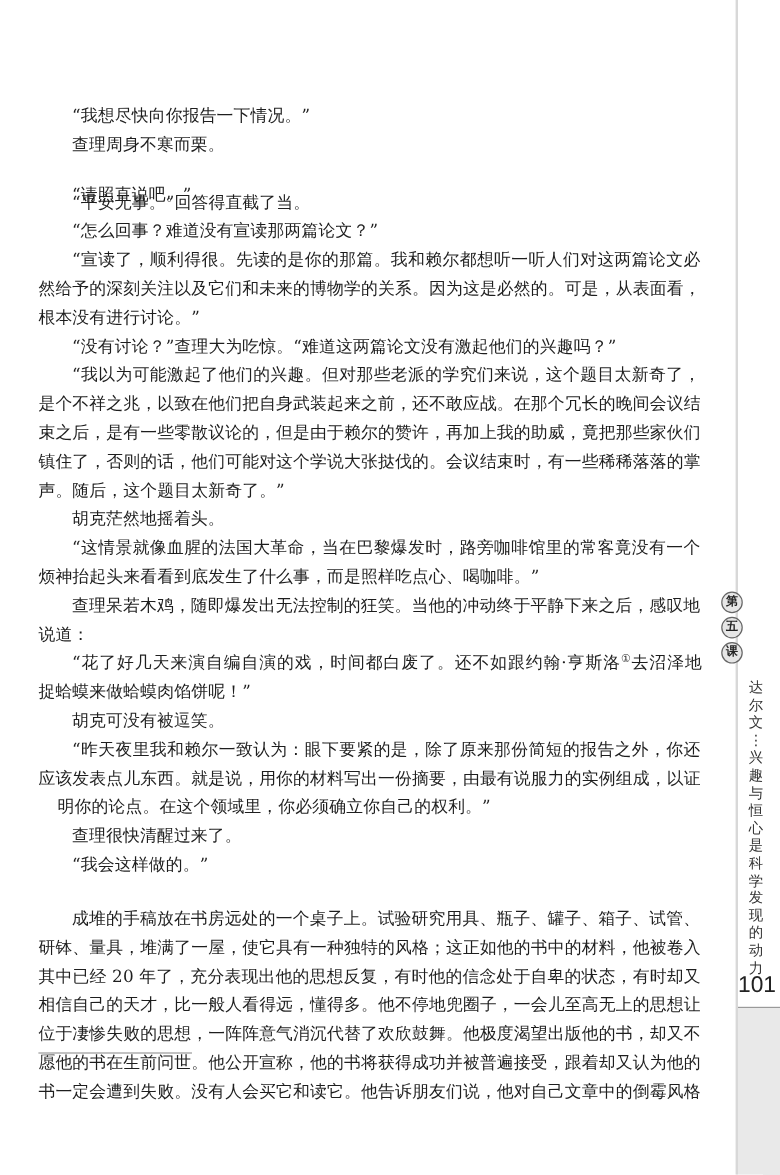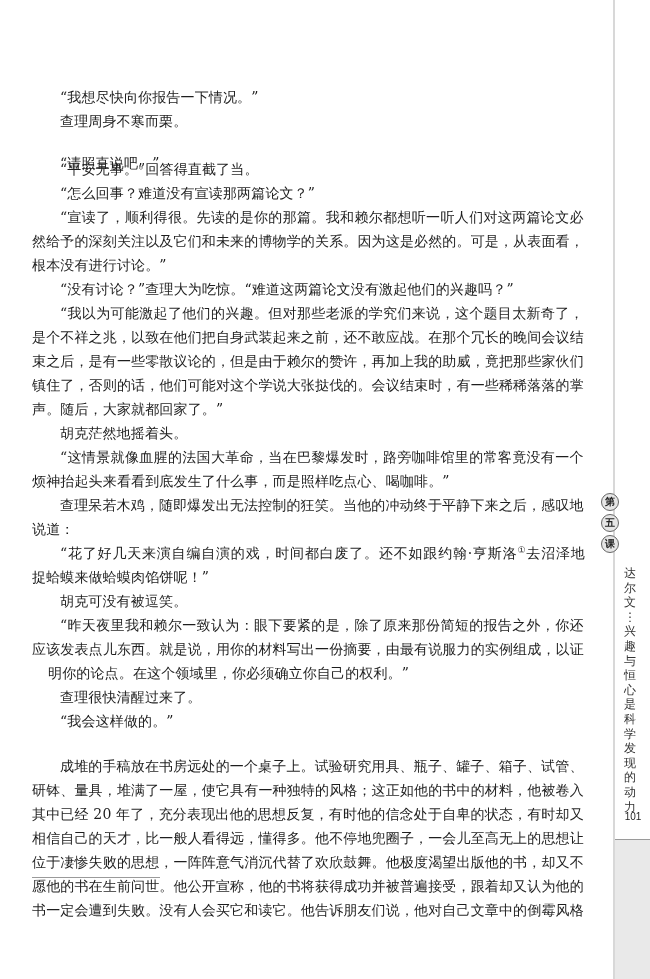--- a/index.html
+++ b/index.html
@@ -38,22 +38,22 @@
     margin-bottom: 3px; color: #222; font-weight: bold;
   }
   .sidebar-title {
     position: absolute; left: 622px; top: 566px; width: 16px;
     font-size: 12px; line-height: 14.6px; text-align: center;
     color: #333; word-break: break-all;
   }
   .sidebar-title span { display: block; }
   .page-number {
     position: absolute; left: 615px; top: 811px; width: 36px;
-    font-family: "Liberation Sans", sans-serif; font-size: 10px;
-    text-align: center; color: #222;
+    font-family: "Liberation Sans", sans-serif; font-size: 19px;
+    color: #222;
   }
   .page-rule {
     position: absolute; left: 615px; top: 839px; width: 35px; height: 1px;
     background: #9a9a9a;
   }
   .tab-block {
     position: absolute; left: 615px; top: 840px; width: 35px; height: 139px;
     background: #e9e9e9;
   }
 </style>
@@ -69,21 +69,21 @@
       <div class="line indent" style="top: 72px;"><span>“平安无事。”回答得直截了当。</span></div>
       <div class="line indent" style="top: 96px;"><span>“怎么回事？难道没有宣读那两篇论文？”</span></div>
       <div class="line indent" style="top: 120px; letter-spacing: 0.344444px;"><span>“宣读了，顺利得很。先读的是你的那篇。我和赖尔都想听一听人们对这两篇论文必</span></div>
       <div class="line" style="top: 144px; letter-spacing: 0.15px;"><span>然给予的深刻关注以及它们和未来的博物学的关系。因为这是必然的。可是，从表面看，</span></div>
       <div class="line" style="top: 168px;"><span>根本没有进行讨论。”</span></div>
       <div class="line indent" style="top: 192px;"><span>“没有讨论？”查理大为吃惊。“难道这两篇论文没有激起他们的兴趣吗？”</span></div>
       <div class="line indent" style="top: 216px; letter-spacing: 0.344444px;"><span>“我以为可能激起了他们的兴趣。但对那些老派的学究们来说，这个题目太新奇了，</span></div>
       <div class="line" style="top: 240px; letter-spacing: 0.15px;"><span>是个不祥之兆，以致在他们把自身武装起来之前，还不敢应战。在那个冗长的晚间会议结</span></div>
       <div class="line" style="top: 264px; letter-spacing: 0.15px;"><span>束之后，是有一些零散议论的，但是由于赖尔的赞许，再加上我的助威，竟把那些家伙们</span></div>
       <div class="line" style="top: 288px; letter-spacing: 0.15px;"><span>镇住了，否则的话，他们可能对这个学说大张挞伐的。会议结束时，有一些稀稀落落的掌</span></div>
-      <div class="line" style="top: 312px;"><span>声。随后，大家就都回家了。”</span></div>
+      <div class="line" style="top: 312px;"><span>声。随后，这个题目太新奇了。”</span></div>
       <div class="line indent" style="top: 336px;"><span>胡克茫然地摇着头。</span></div>
       <div class="line indent" style="top: 360px; letter-spacing: 0.344444px;"><span>“这情景就像血腥的法国大革命，当在巴黎爆发时，路旁咖啡馆里的常客竟没有一个</span></div>
       <div class="line" style="top: 384px;"><span>烦神抬起头来看看到底发生了什么事，而是照样吃点心、喝咖啡。”</span></div>
       <div class="line indent" style="top: 408px; letter-spacing: 0.15px;"><span>查理呆若木鸡，随即爆发出无法控制的狂笑。当他的冲动终于平静下来之后，感叹地</span></div>
       <div class="line" style="top: 432px;"><span>说道：</span></div>
       <div class="line indent" style="top: 456px; letter-spacing: 0.807143px;"><span>“花了好几天来演自编自演的戏，时间都白废了。还不如跟约翰·亨斯洛</span><sup class="fnref">①</sup><span>去沼泽地</span></div>
       <div class="line" style="top: 480px;"><span>捉蛤蟆来做蛤蟆肉馅饼呢！”</span></div>
       <div class="line indent" style="top: 504px;"><span>胡克可没有被逗笑。</span></div>
       <div class="line indent" style="top: 528px; letter-spacing: 0.344444px;"><span>“昨天夜里我和赖尔一致认为：眼下要紧的是，除了原来那份简短的报告之外，你还</span></div>
       <div class="line" style="top: 552px; letter-spacing: 0.15px;"><span>应该发表点儿东西。就是说，用你的材料写出一份摘要，由最有说服力的实例组成，以证</span></div>

